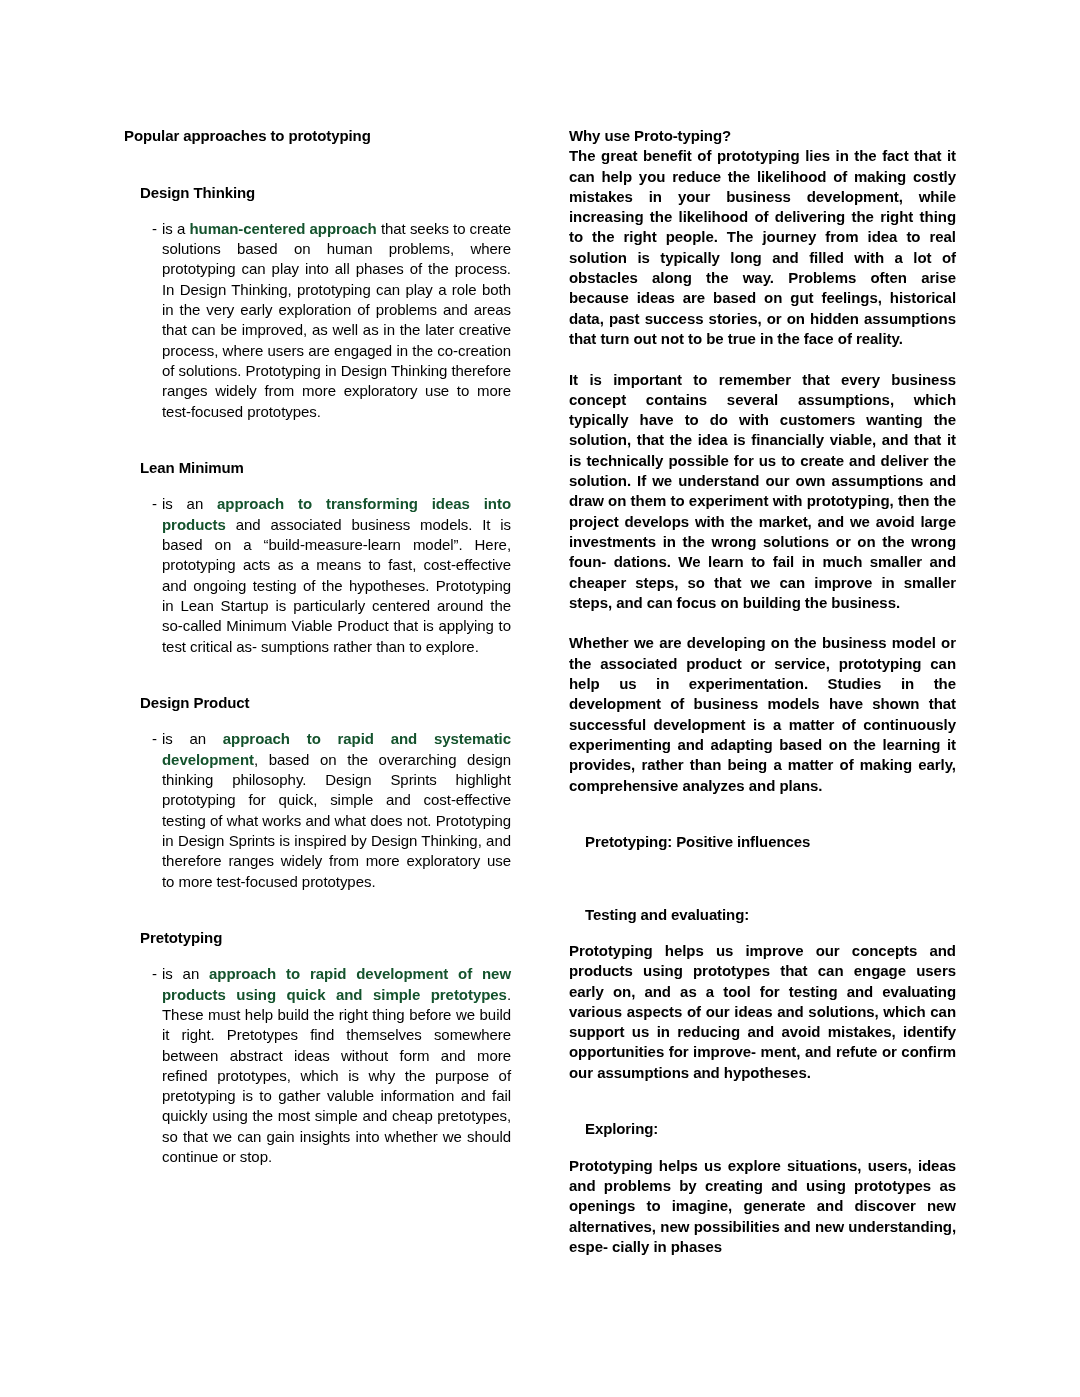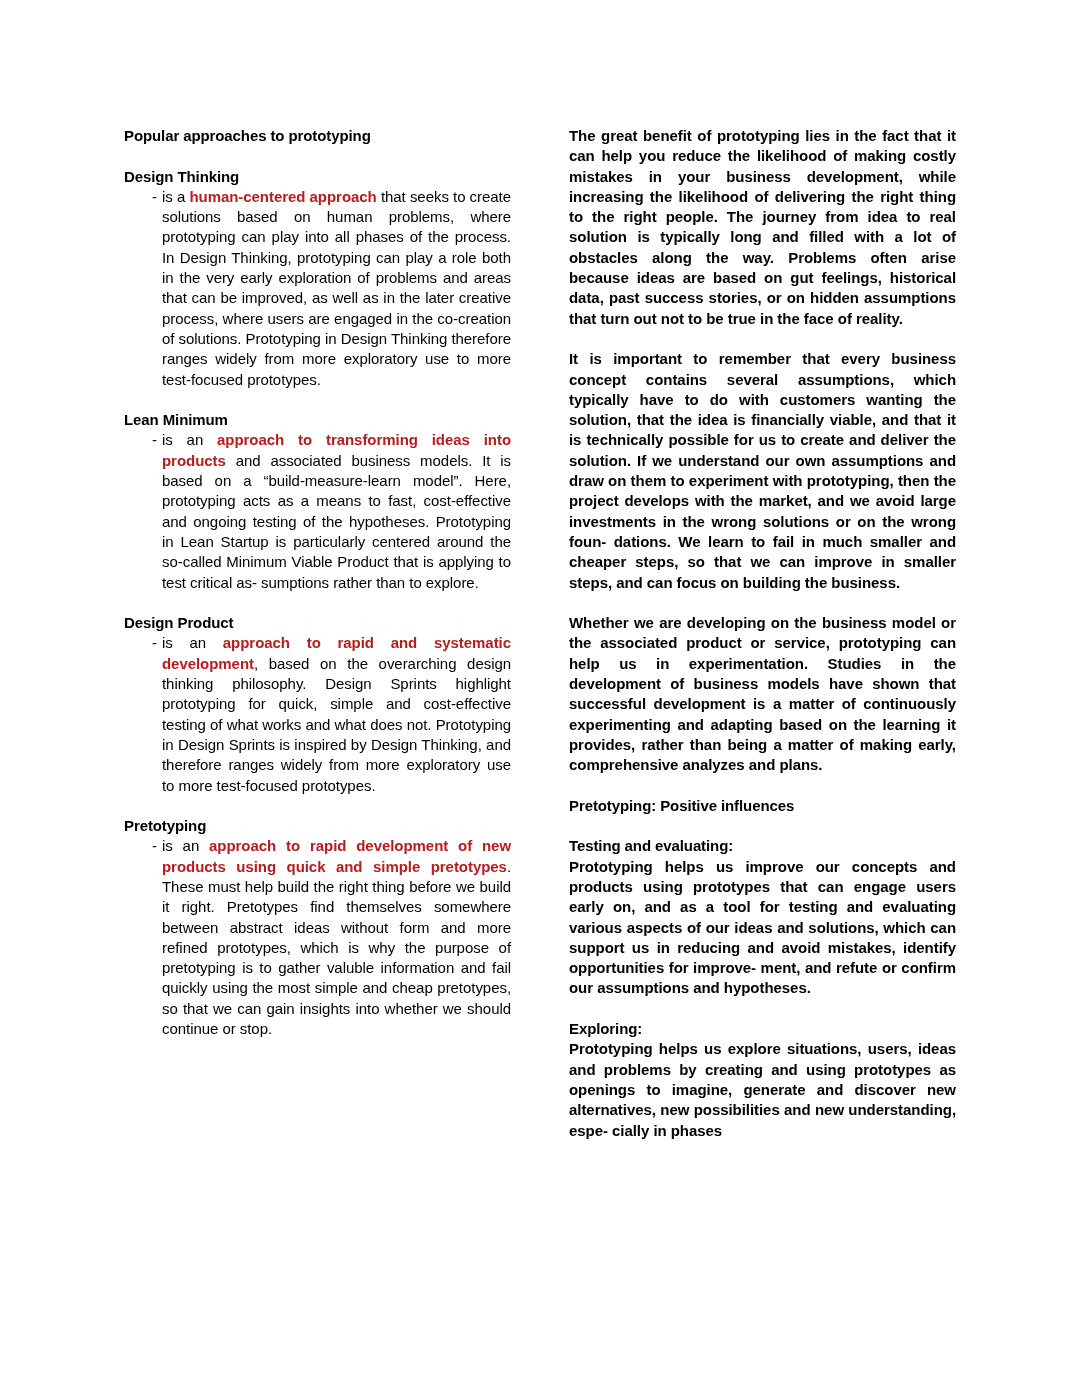--- a/index.html
+++ b/index.html
@@ -39,21 +39,21 @@
     line-height: 20.3px;
     font-weight: bold;
     letter-spacing: -0.1px;
     margin: 0;
   }
   .h-sub {
     font-size: 15px;
     line-height: 20.3px;
     font-weight: bold;
     letter-spacing: -0.1px;
-    margin: 0;
+    margin: 16px;
   }
   p.body {
     font-size: 15px;
     line-height: 20.3px;
     text-align: justify;
     text-justify: inter-word;
     margin: 0;
     letter-spacing: -0.05px;
     hyphens: none;
     font-weight: bold;
@@ -76,21 +76,21 @@
   }
   .bullet .btext {
     flex: 1 1 auto;
     font-size: 15px;
     line-height: 20.3px;
     text-align: justify;
     text-justify: inter-word;
     letter-spacing: -0.05px;
   }
   .hl {
-    color: #b91c1c;
+    color: #14532d;
     font-weight: bold;
   }
 </style>
 </head>
 <body>
 
 <div class="page">
   <div class="columns">
 
     <div class="col">
@@ -130,20 +130,21 @@
         <div class="bullet">
           <span class="dash">-</span>
           <span class="btext"><span>is an </span><span class="hl">approach to rapid development of new products using quick and simple pretotypes</span><span>. These must help build the right thing before we build it right. Pretotypes find themselves somewhere between abstract ideas without form and more refined prototypes, which is why the purpose of pretotyping is to gather valuble information and fail quickly using the most simple and cheap pretotypes, so that we can gain insights into whether we should continue or stop.</span></span>
         </div>
       </div>
 
     </div>
 
     <div class="col">
 
+      <div class="h-sec">Why use Proto-typing?</div>
       <p class="body">The great benefit of prototyping lies in the fact that it can help you reduce the likelihood of making costly mistakes in your business development, while increasing the likelihood of delivering the right thing to the right people. The journey from idea to real solution is typically long and filled with a lot of obstacles along the way. Problems often arise because ideas are based on gut feelings, historical data, past success stories, or on hidden assumptions that turn out not to be true in the face of reality.</p>
       <div class="spacer-sm"></div>
       <p class="body">It is important to remember that every business concept contains several assumptions, which typically have to do with customers wanting the solution, that the idea is financially viable, and that it is technically possible for us to create and deliver the solution. If we understand our own assumptions and draw on them to experiment with prototyping, then the project develops with the market, and we avoid large investments in the wrong solutions or on the wrong foun- dations. We learn to fail in much smaller and cheaper steps, so that we can improve in smaller steps, and can focus on building the business.</p>
       <div class="spacer-sm"></div>
       <p class="body">Whether we are developing on the business model or the associated product or service, prototyping can help us in experimentation. Studies in the development of business models have shown that successful development is a matter of continuously experimenting and adapting based on the learning it provides, rather than being a matter of making early, comprehensive analyzes and plans.</p>
       <div class="spacer-sm"></div>
 
       <div class="h-sub">Pretotyping: Positive influences</div>
       <div class="spacer-sm"></div>
 

